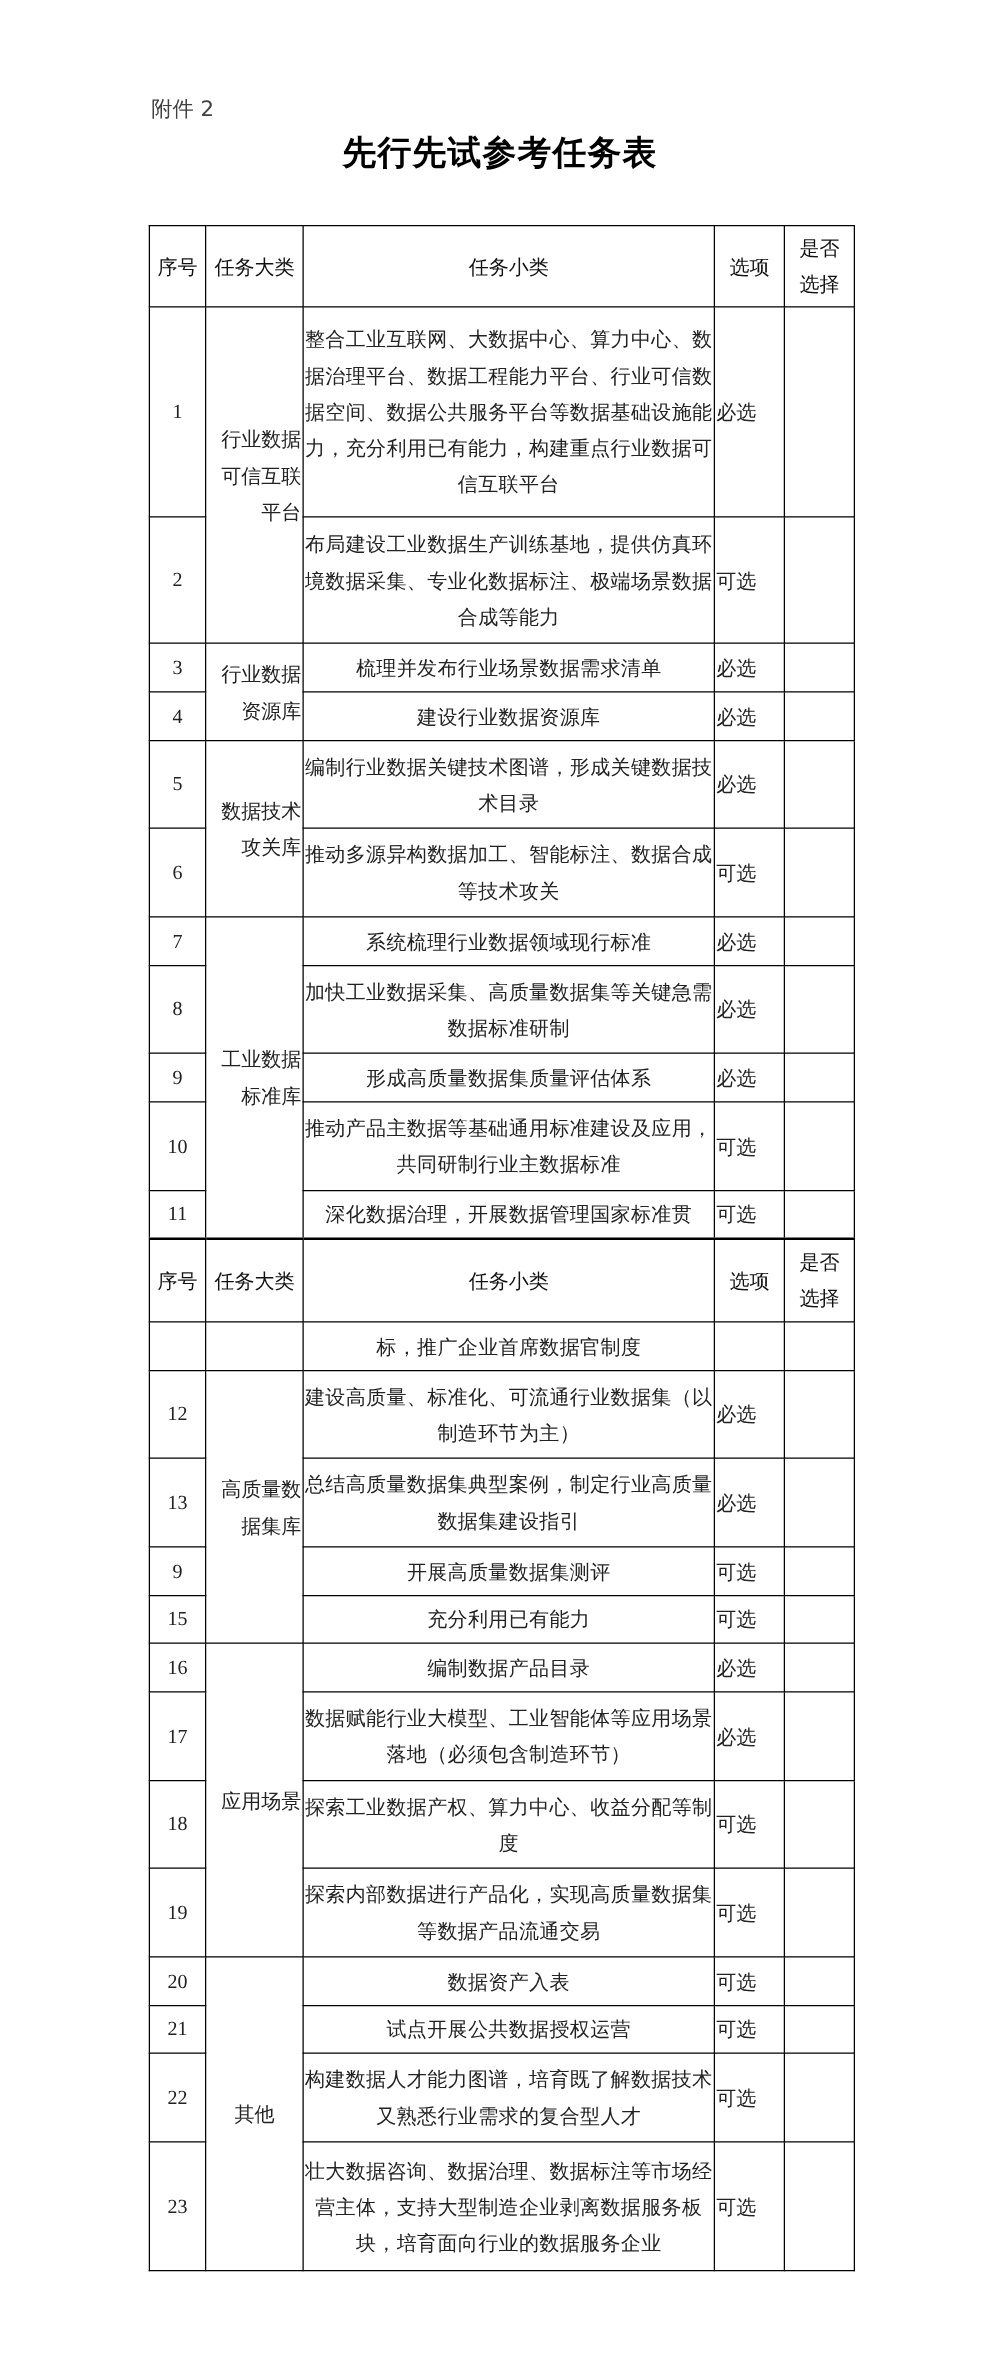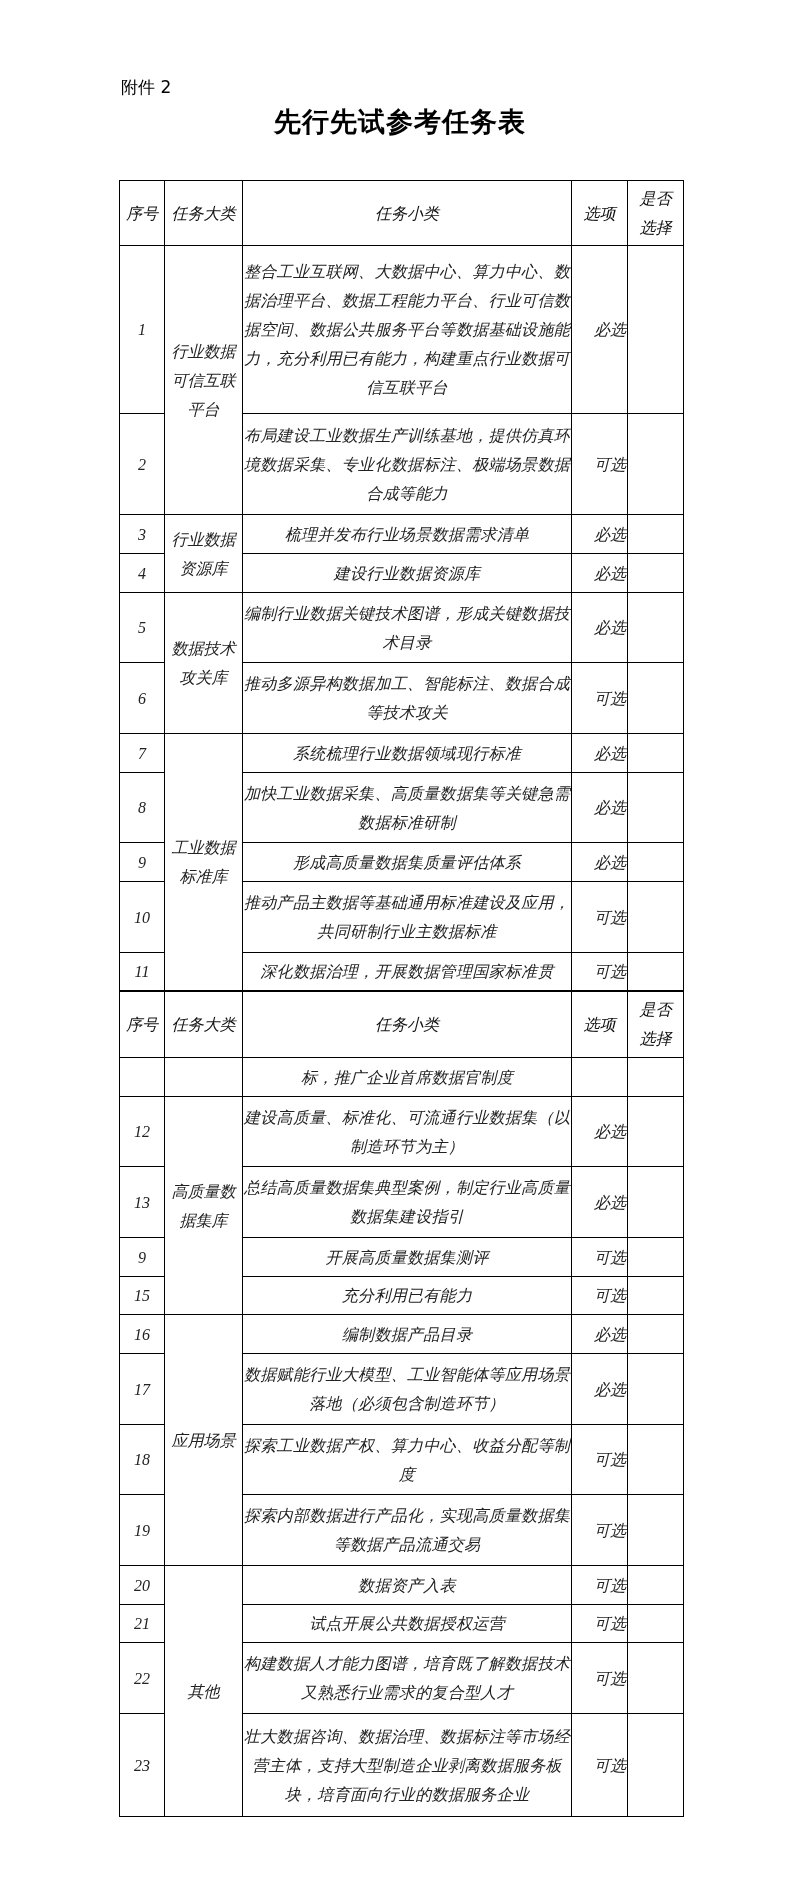--- a/index.html
+++ b/index.html
@@ -1,32 +1,32 @@
 <!DOCTYPE html>
 <html><head>
 <meta charset="utf-8">
 <style>
   html, body { margin: 0; padding: 0; background: #ffffff; }
   body { width: 793px; height: 1896px; position: relative; overflow: hidden;
          font-family: "DejaVu Serif", "Liberation Serif", serif; color: #111; }
   .attach { position: absolute; left: 121px; top: 76px; font-size: 17px;
-            font-family: "DejaVu Sans", "Liberation Sans", sans-serif; color:#000000; }
+            font-family: "DejaVu Sans", "Liberation Sans", sans-serif; color:#404040; }
   .title { position: absolute; left: 0; width: 800px; top: 104px; text-align: center;
            font-size: 27px; font-weight: bold; letter-spacing: 1px; color:#000;
            font-family: "DejaVu Sans", "Liberation Sans", sans-serif; }
   table.tasks { position: absolute; left: 119px; top: 180px; width: 564px;
-                border-collapse: collapse; table-layout: fixed; font-style: italic; }
+                border-collapse: collapse; table-layout: fixed; }
   table.tasks td, table.tasks th { border: 1.4px solid #000; padding: 0 1px; font-size: 16px;
                 line-height: 29px; color:#222; vertical-align: middle; overflow: hidden; }
   th { font-weight: normal; font-family: "DejaVu Sans", "Liberation Sans", sans-serif; color:#111 !important; }
   .c-no { text-align: center; font-family: "Liberation Serif", serif; font-size: 17px; }
-  .c-cat { text-align: center; }
+  .c-cat { text-align: right; }
   .c-cat.center { text-align: center; }
   .c-sub { text-align: center; letter-spacing: 0.3px; }
-  .c-opt { text-align: right; }
+  .c-opt { text-align: left; }
   .c-sel { text-align: center; }
   tr.hdr th { text-align: center; }
   tr.pagebreak td, tr.pagebreak th { border-top: 2.5px solid #000; }
 </style>
 </head>
 <body>
 
 <div class="attach">附件 2</div>
 <div class="title">先行先试参考任务表</div>
 

